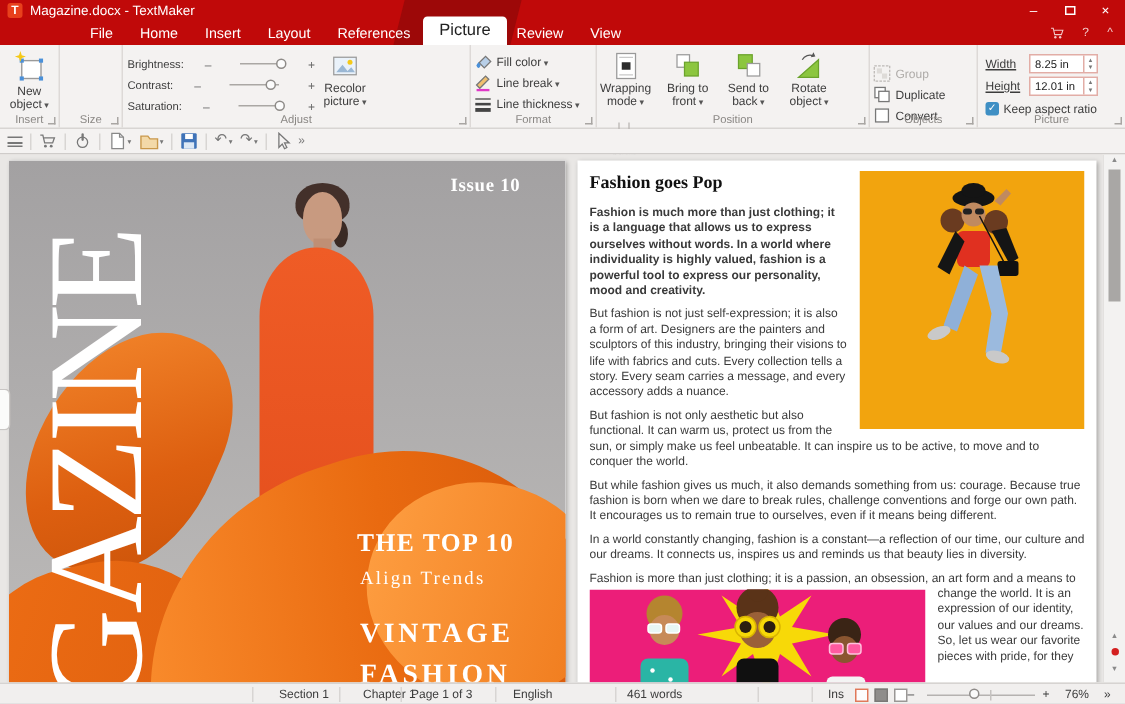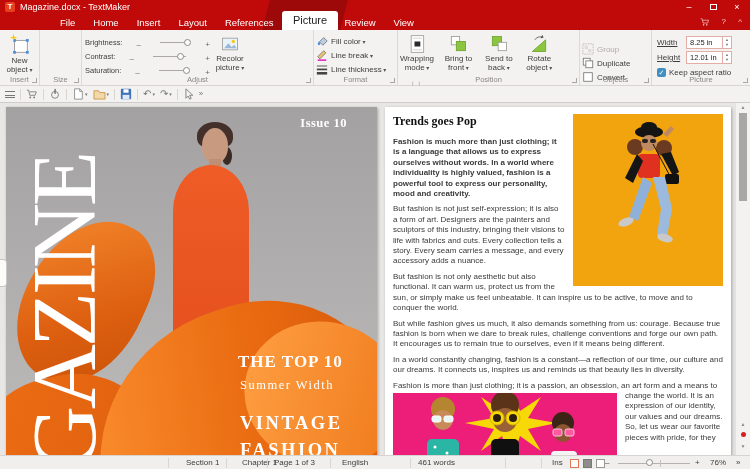--- a/index.html
+++ b/index.html
@@ -424,21 +424,21 @@
         <div class="bun"></div>
         <div class="face"></div>
         <div class="neck"></div>
         <div class="dress"></div>
         <div class="fab fabB"></div>
         <div class="fab fabC"></div>
         <div class="fab fabD"></div>
         <div class="masthead">MAGAZINE</div>
         <div class="issue">Issue 10</div>
         <div class="cv-top10">THE TOP 10</div>
-        <div class="cv-sub">Summer Width</div>
+        <div class="cv-sub">Align Trends</div>
         <div class="cv-feat">
           <span>VINTAGE</span><br>
           <span>FASHION</span>
         </div>
       </div>
     </div>
 
     <div class="page page-right">
       <div class="art">
         <svg class="photo-yellow" viewBox="0 0 150 172">
@@ -454,21 +454,21 @@
           <rect x="65" y="40" width="22" height="24" rx="4" fill="#e03020"></rect>
           <path d="M64 40l-12 24 8 5 10-22z" fill="#151515"></path>
           <path d="M88 40l12 22 6-4-8-20z" fill="#151515"></path>
           <rect x="92" y="60" width="14" height="10" rx="2" fill="#111"></rect>
           <path d="M80 30l18 34" stroke="#111" fill="none"></path>
           <path d="M70 63l-14 40 9 4 14-38z" fill="#8fb0d8"></path>
           <path d="M80 63l8 32-4 26 10 2 5-28-7-32z" fill="#9bbade"></path>
           <ellipse cx="53" cy="108" rx="8" ry="4" fill="#c9c9c9" transform="rotate(-20 53 108)"></ellipse>
           <ellipse cx="92" cy="124" rx="8" ry="4" fill="#c9c9c9" transform="rotate(15 92 124)"></ellipse>
         </svg>
-        <h1 class="art-h">Trends goes Pop</h1>
+        <h1 class="art-h">Fashion goes Pop</h1>
         <p class="lead">Fashion is much more than just clothing; it is a language that allows us to express ourselves without words. In a world where individuality is highly valued, fashion is a powerful tool to express our personality, mood and creativity.</p>
         <p>But fashion is not just self-expression; it is also a form of art. Designers are the painters and sculptors of this industry, bringing their visions to life with fabrics and cuts. Every collection tells a story. Every seam carries a message, and every accessory adds a nuance.</p>
         <p>But fashion is not only aesthetic but also functional. It can warm us, protect us from the sun, or simply make us feel unbeatable. It can inspire us to be active, to move and to conquer the world.</p>
         <p>But while fashion gives us much, it also demands something from us: courage. Because true fashion is born when we dare to break rules, challenge conventions and forge our own path. It encourages us to remain true to ourselves, even if it means being different.</p>
         <p>In a world constantly changing, fashion is a constant—a reflection of our time, our culture and our dreams. It connects us, inspires us and reminds us that beauty lies in diversity.</p>
         <p>
           <span>Fashion is more than just clothing; it is a passion, an obsession, an art form and a means to change</span>
           <svg class="popimg" viewBox="0 0 224 70">
             <rect width="224" height="70" fill="#ec1e79"></rect>
             <polygon fill="#f7d908" points="118,-4 127,18 148,4 135,25 164,30 135,36 148,58 127,43 118,70 109,43 88,58 101,36 72,30 101,25 88,4 109,18"></polygon>

